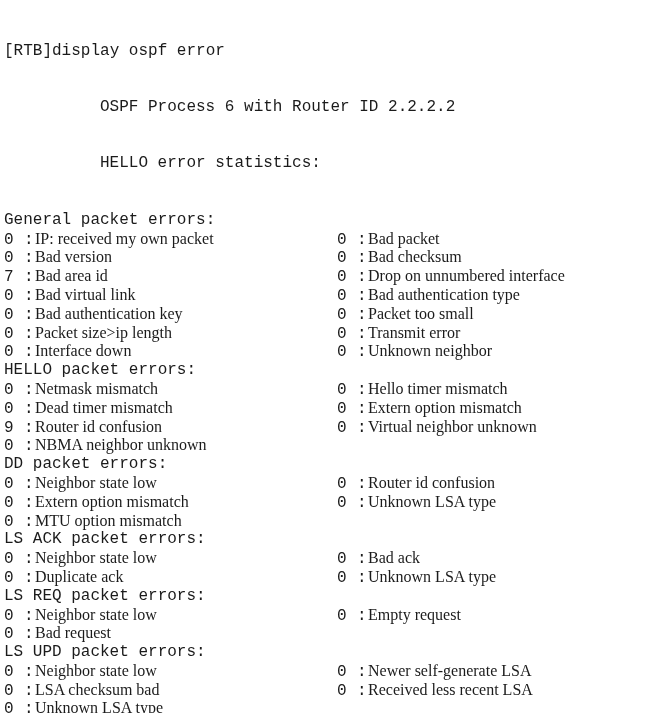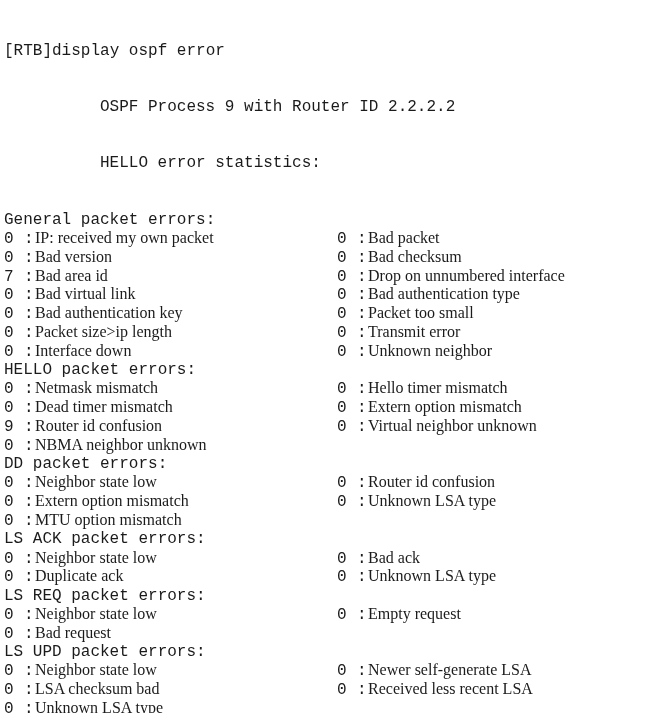--- a/index.html
+++ b/index.html
@@ -21,21 +21,21 @@
     font-family: "Liberation Mono", "DejaVu Sans Mono", monospace;
     font-size: 16px;
     line-height: 18.8px;
     color: #1b1b1b;
     white-space: pre;
     cursor: text;
   }
   .line {
     height: 18.8px;
     display: flex;
-    align-items: center;
+    align-items: flex-start;
   }
   .indent {
     padding-left: 96px;
   }
   .entry {
     display: flex;
     align-items: baseline;
   }
   .entry.left {
     flex: none;
@@ -52,16 +52,16 @@
   .e-label {
     white-space: pre;
     font-family: Liberation Serif, serif;
   }
 </style>
 </head>
 <body>
 
 <div class="terminal">
   <div class="line"><span>[RTB]</span><span>display ospf error</span></div>
-  <div class="line indent">OSPF Process 9 with Router ID 2.2.2.2</div>
+  <div class="line indent">OSPF Process 6 with Router ID 2.2.2.2</div>
   <div class="line indent">HELLO error statistics:</div>
   <div><div class="line">General packet errors:</div><div class="line"><span class="entry left"><span class="e-val">0</span><span class="e-colon">:</span><span class="e-label">IP: received my own packet</span></span><span class="entry"><span class="e-val">0</span><span class="e-colon">:</span><span class="e-label">Bad packet</span></span></div><div class="line"><span class="entry left"><span class="e-val">0</span><span class="e-colon">:</span><span class="e-label">Bad version</span></span><span class="entry"><span class="e-val">0</span><span class="e-colon">:</span><span class="e-label">Bad checksum</span></span></div><div class="line"><span class="entry left"><span class="e-val">7</span><span class="e-colon">:</span><span class="e-label">Bad area id</span></span><span class="entry"><span class="e-val">0</span><span class="e-colon">:</span><span class="e-label">Drop on unnumbered interface</span></span></div><div class="line"><span class="entry left"><span class="e-val">0</span><span class="e-colon">:</span><span class="e-label">Bad virtual link</span></span><span class="entry"><span class="e-val">0</span><span class="e-colon">:</span><span class="e-label">Bad authentication type</span></span></div><div class="line"><span class="entry left"><span class="e-val">0</span><span class="e-colon">:</span><span class="e-label">Bad authentication key</span></span><span class="entry"><span class="e-val">0</span><span class="e-colon">:</span><span class="e-label">Packet too small</span></span></div><div class="line"><span class="entry left"><span class="e-val">0</span><span class="e-colon">:</span><span class="e-label">Packet size&gt;ip length</span></span><span class="entry"><span class="e-val">0</span><span class="e-colon">:</span><span class="e-label">Transmit error</span></span></div><div class="line"><span class="entry left"><span class="e-val">0</span><span class="e-colon">:</span><span class="e-label">Interface down</span></span><span class="entry"><span class="e-val">0</span><span class="e-colon">:</span><span class="e-label">Unknown neighbor</span></span></div><div class="line">HELLO packet errors:</div><div class="line"><span class="entry left"><span class="e-val">0</span><span class="e-colon">:</span><span class="e-label">Netmask mismatch</span></span><span class="entry"><span class="e-val">0</span><span class="e-colon">:</span><span class="e-label">Hello timer mismatch</span></span></div><div class="line"><span class="entry left"><span class="e-val">0</span><span class="e-colon">:</span><span class="e-label">Dead timer mismatch</span></span><span class="entry"><span class="e-val">0</span><span class="e-colon">:</span><span class="e-label">Extern option mismatch</span></span></div><div class="line"><span class="entry left"><span class="e-val">9</span><span class="e-colon">:</span><span class="e-label">Router id confusion</span></span><span class="entry"><span class="e-val">0</span><span class="e-colon">:</span><span class="e-label">Virtual neighbor unknown</span></span></div><div class="line"><span class="entry left"><span class="e-val">0</span><span class="e-colon">:</span><span class="e-label">NBMA neighbor unknown</span></span></div><div class="line">DD packet errors:</div><div class="line"><span class="entry left"><span class="e-val">0</span><span class="e-colon">:</span><span class="e-label">Neighbor state low</span></span><span class="entry"><span class="e-val">0</span><span class="e-colon">:</span><span class="e-label">Router id confusion</span></span></div><div class="line"><span class="entry left"><span class="e-val">0</span><span class="e-colon">:</span><span class="e-label">Extern option mismatch</span></span><span class="entry"><span class="e-val">0</span><span class="e-colon">:</span><span class="e-label">Unknown LSA type</span></span></div><div class="line"><span class="entry left"><span class="e-val">0</span><span class="e-colon">:</span><span class="e-label">MTU option mismatch</span></span></div><div class="line">LS ACK packet errors:</div><div class="line"><span class="entry left"><span class="e-val">0</span><span class="e-colon">:</span><span class="e-label">Neighbor state low</span></span><span class="entry"><span class="e-val">0</span><span class="e-colon">:</span><span class="e-label">Bad ack</span></span></div><div class="line"><span class="entry left"><span class="e-val">0</span><span class="e-colon">:</span><span class="e-label">Duplicate ack</span></span><span class="entry"><span class="e-val">0</span><span class="e-colon">:</span><span class="e-label">Unknown LSA type</span></span></div><div class="line">LS REQ packet errors:</div><div class="line"><span class="entry left"><span class="e-val">0</span><span class="e-colon">:</span><span class="e-label">Neighbor state low</span></span><span class="entry"><span class="e-val">0</span><span class="e-colon">:</span><span class="e-label">Empty request</span></span></div><div class="line"><span class="entry left"><span class="e-val">0</span><span class="e-colon">:</span><span class="e-label">Bad request</span></span></div><div class="line">LS UPD packet errors:</div><div class="line"><span class="entry left"><span class="e-val">0</span><span class="e-colon">:</span><span class="e-label">Neighbor state low</span></span><span class="entry"><span class="e-val">0</span><span class="e-colon">:</span><span class="e-label">Newer self-generate LSA</span></span></div><div class="line"><span class="entry left"><span class="e-val">0</span><span class="e-colon">:</span><span class="e-label">LSA checksum bad</span></span><span class="entry"><span class="e-val">0</span><span class="e-colon">:</span><span class="e-label">Received less recent LSA</span></span></div><div class="line"><span class="entry left"><span class="e-val">0</span><span class="e-colon">:</span><span class="e-label">Unknown LSA type</span></span></div></div>
 </div>
 
 </body></html>

